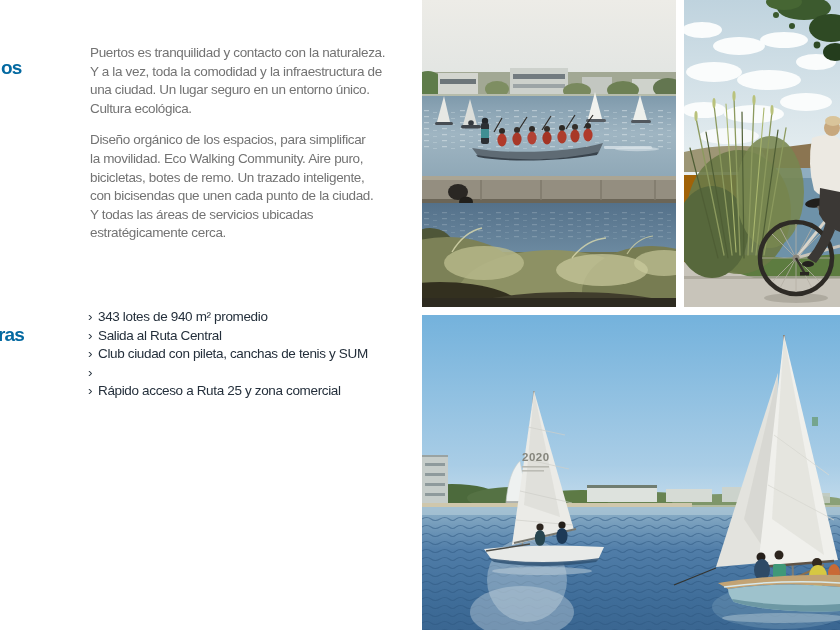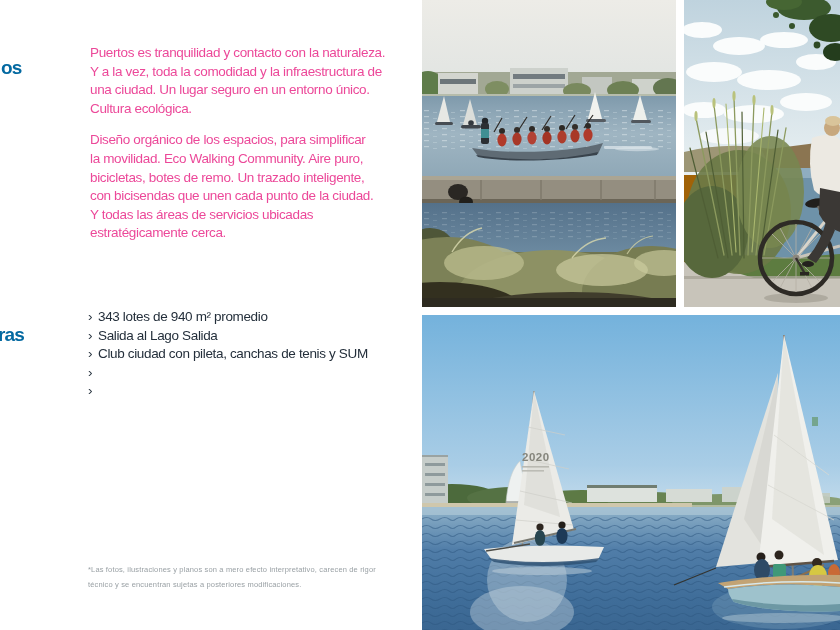--- a/index.html
+++ b/index.html
@@ -12,21 +12,21 @@
   .page{position:absolute;inset:0;width:840px;height:630px;background:#ffffff;}
 
   .heading{
     position:absolute;font-weight:700;color:#0369a1;
     font-size:19px;line-height:1;letter-spacing:-0.8px;
   }
   .heading-top{left:1px;top:45px;}
   .heading-bottom{left:-2px;top:309px;}
 
   .intro{
-    position:absolute;left:90px;top:44px;color:#ec4899;
+    position:absolute;left:90px;top:44px;color:#737373;
     font-size:13.5px;line-height:18.6px;letter-spacing:-0.35px;
   }
   .intro p{margin:0 0 13px 0;white-space:pre-line;}
 
   .features{
     position:absolute;left:88px;top:308px;margin:0;padding:0;list-style:none;
     color:#242f3b;font-size:13.5px;line-height:18.6px;letter-spacing:-0.35px;
   }
   .features li{display:flex;}
   .features .bullet{width:10px;flex:0 0 10px;color:#2a3642;}
@@ -70,36 +70,35 @@
 
   <h2 class="heading heading-bottom">ras</h2>
 
   <ul class="features">
     <li>
       <span class="bullet">›</span>
       <span>343 lotes de 940 m² promedio</span>
     </li>
     <li>
       <span class="bullet">›</span>
-      <span>Salida al Lago Salida</span>
+      <span>Salida al Ruta Central</span>
     </li>
     <li>
       <span class="bullet">›</span>
       <span>Club ciudad con pileta, canchas de tenis y SUM</span>
     </li>
     <li>
       <span class="bullet">›</span>
     </li>
     <li>
       <span class="bullet">›</span>
+      <span>Rápido acceso a Ruta 25 y zona comercial</span>
     </li>
   </ul>
 
-  <p class="footnote">*Las fotos, ilustraciones y planos son a mero efecto interpretativo, carecen de rigor
-técnico y se encuentran sujetas a posteriores modificaciones.</p>
 
   <figure class="photo" id="photo-rowing" style="margin:0;">
     <svg viewBox="0 0 254 307" preserveAspectRatio="none">
       <defs>
         <linearGradient id="skyA" x1="0" y1="0" x2="0" y2="1">
           <stop offset="0" stop-color="#edece7"></stop>
             <stop offset="1" stop-color="#dfe3e1"></stop>
         </linearGradient>
         <linearGradient id="waterA" x1="0" y1="0" x2="0" y2="1">
           <stop offset="0" stop-color="#7f9aac"></stop>

